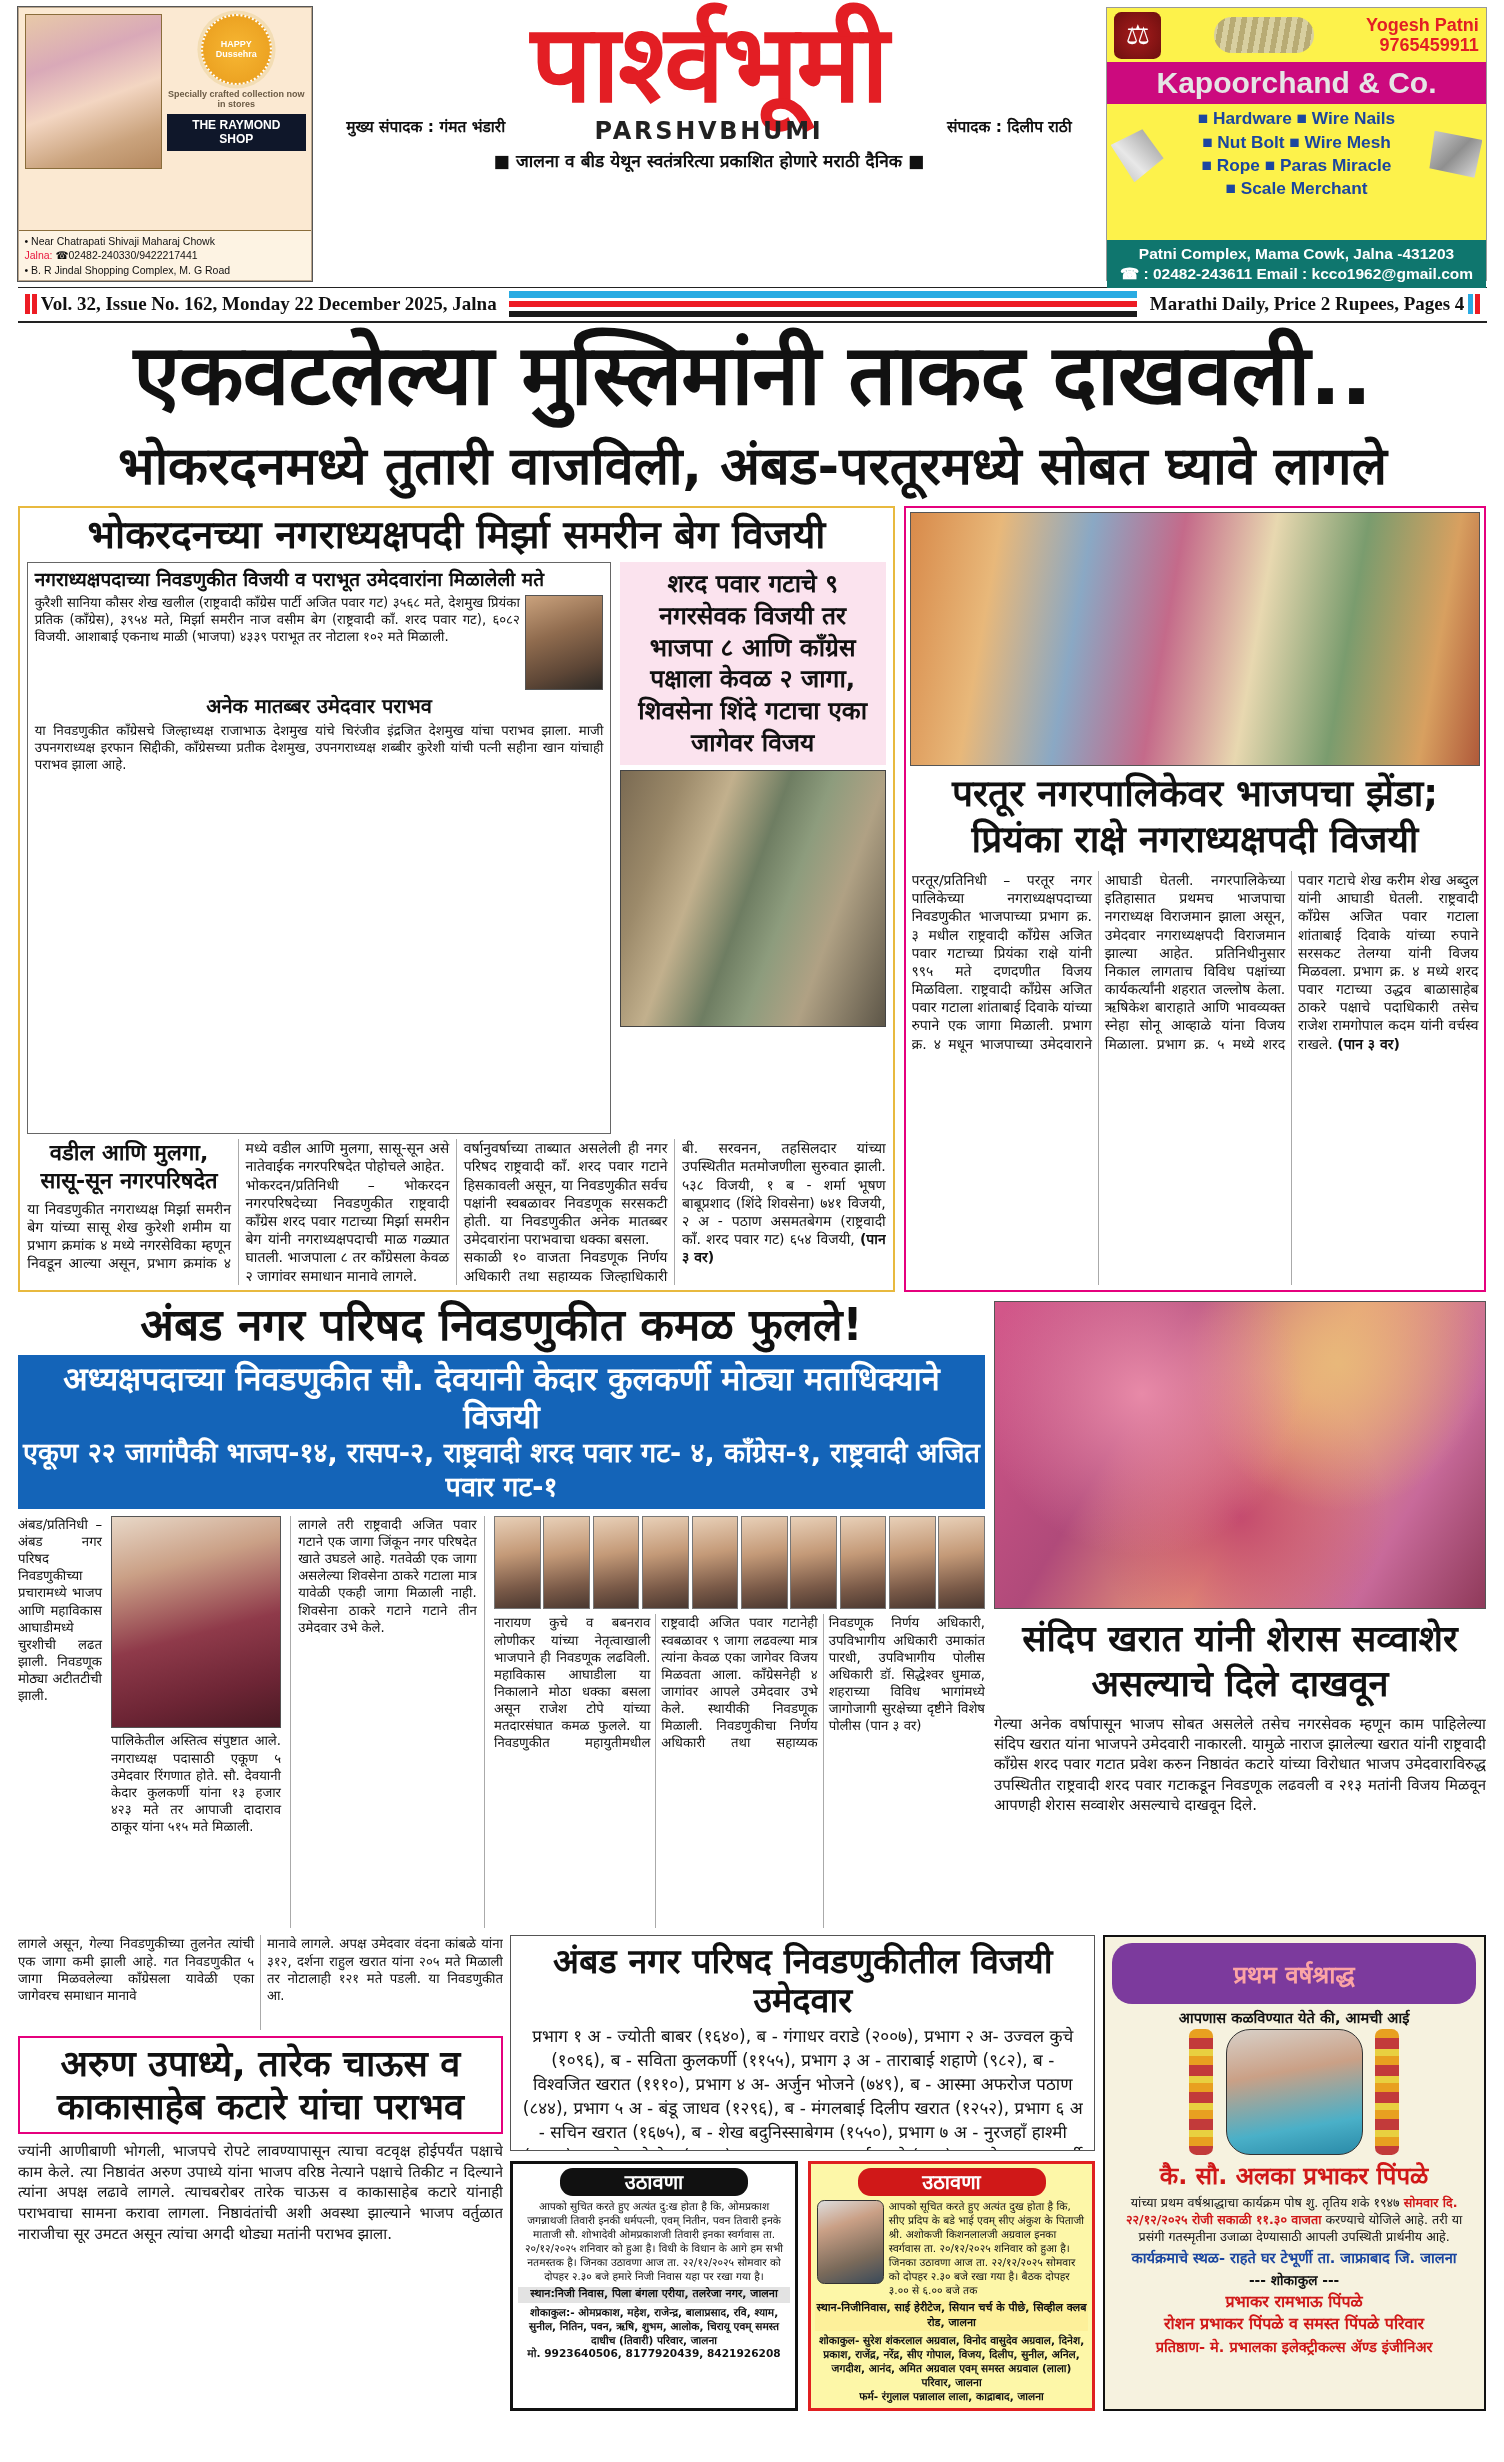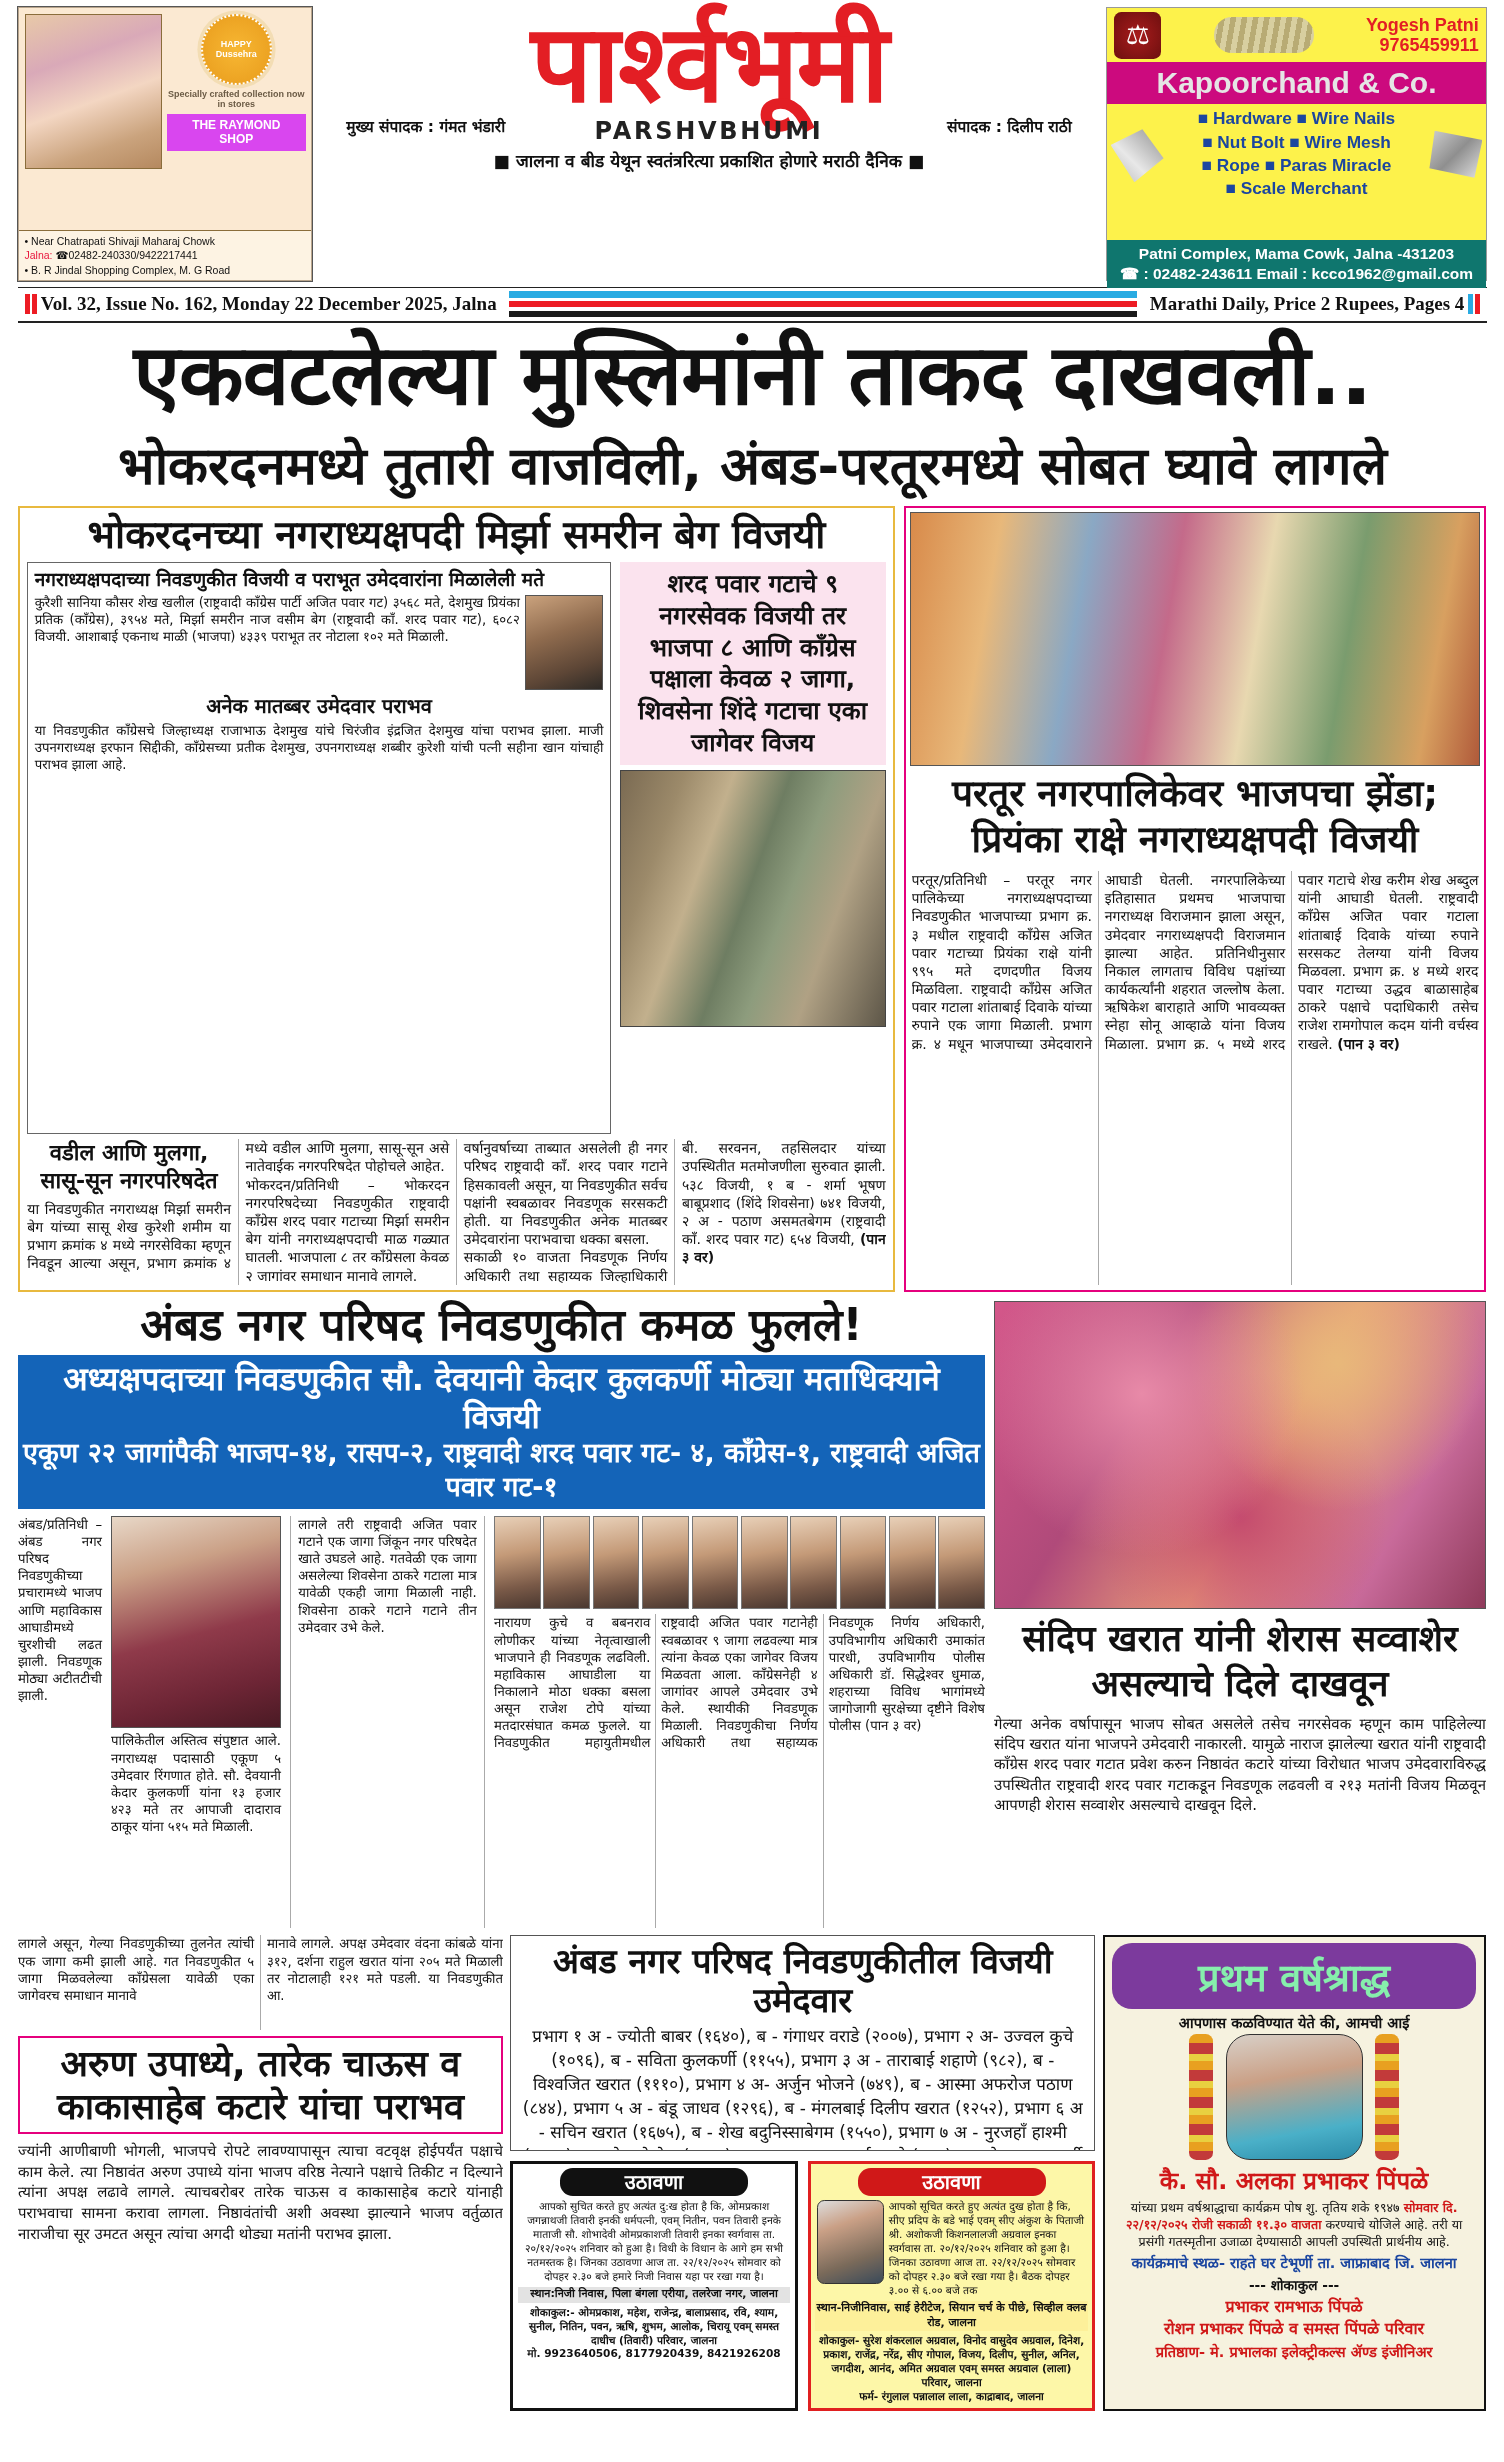--- a/index.html
+++ b/index.html
@@ -11,21 +11,21 @@
   .ad-raymond { width:294px; background:#fbe9d2; border:1.8px solid #b9a58c; outline:0.9px solid #555;
                 display:flex; flex-direction:column; font-family:"Liberation Sans",sans-serif; }
   .ray-top { flex:1; display:flex; padding:5.5px; gap:5.5px; }
   .ray-photo { width:137px; height:155px; border:1.8px solid #8a6d3b;
                background:linear-gradient(160deg,#e8c9a8 0%,#d9a9b8 30%,#f3d6c2 55%,#caa37d 80%,#b5895f 100%); }
   .ray-right { flex:1; display:flex; flex-direction:column; align-items:center; gap:4.6px; }
   .dussehra { width:71px; height:71px; border-radius:50%; background:radial-gradient(circle,#f7b733,#e89b1c);
               border:2.7px dotted #fff; display:flex; align-items:center; justify-content:center;
               color:#fff; font-size:9px; font-weight:bold; text-align:center; box-shadow:0 0 0 3.6px #f3ddb4; }
   .ray-line { font-size:9px; font-weight:bold; color:#6b5b45; text-align:center; }
-  .ray-logo { background:#d946ef; color:#fff; font-size:12px; font-weight:bold; padding:5.5px 9px;
+  .ray-logo { background:#0f172a; color:#fff; font-size:12px; font-weight:bold; padding:5.5px 9px;
               text-align:center; line-height:1.1; }
   .ray-addr { border-top:1.8px solid #8a6d3b; background:#fdf3e3; font-size:10.5px; font-weight:normal;
               padding:3.6px 5.5px; line-height:1.35; }
   .ray-addr .jal { color:#e8173d; }
   .masthead { flex:1; text-align:center; position:relative; }
   .mast-title { color:#e31e24; font-size:108px; font-weight:900; line-height:1.05; letter-spacing:-1.8px; }
   .mast-eds { display:flex; justify-content:space-between; padding:0 27px; font-size:15.5px; font-weight:bold; margin-top:-5.5px;}
   .mast-latin { font-size:24px; font-weight:900; letter-spacing:2.7px; color:#222; margin-top:-20px;}
   .mast-tag { font-size:17.3px; font-weight:bold; margin-top:3.6px; }
   .ad-kapoor { width:381px; border:1.8px solid #999; background:#fdf24b; display:flex; flex-direction:column;
@@ -123,21 +123,21 @@
   .uth-head { color:#fff; font-weight:900; font-size:20px; border-radius:12.8px; padding:0.9px 0; width:70%; margin:0 auto 3.6px;}
   .uth-black .uth-head { background:#111; }
   .uth-red .uth-head { background:#d01818; }
   .uth-place { font-weight:bold; background:#e3e3e3; margin:2.7px -1.8px; padding:0.9px; font-size:11px;}
   .uth-red .uth-place { background:#fdf09a; }
   .uth-mourn { font-weight:bold; }
   .uth-man { float:left; width:67px; height:84px; border:1.8px solid #333; border-radius:7.3px; margin:0 4.6px 2.7px 0;
      background:linear-gradient(160deg,#ddd 0%,#caa086 30%,#7a6a5a 70%,#3a4a5a 100%); }
   .bbr { width:383px; border:2.7px solid #111; background:#f6f2df; padding:5.5px 7.3px; text-align:center;
          display:flex; flex-direction:column; gap:2.7px; overflow:hidden;}
-  .shr-banner { background:#7c3a9d; color:#86efac; font-size:38px; font-weight:900; border-radius:20px; padding:7px 0;}
+  .shr-banner { background:#7c3a9d; color:#fca5a5; font-size:24px; font-weight:900; border-radius:20px; padding:14px 0;}
   .shr-intro { font-size:14.6px; font-weight:bold;}
   .shr-photo-row { display:flex; justify-content:center; align-items:stretch; gap:12.8px; height:126px;}
   .diya { width:24px; background:repeating-linear-gradient(#e8a020 0 9px,#c23a3a 9px 20px,#e8d040 20px 27px); border-radius:7.3px;}
   .shr-photo { width:137px; border:1.8px solid #333; border-radius:24px;
      background:linear-gradient(170deg,#d8d0c8 0%,#caa086 35%,#4ab0c8 75%,#2a8aa8 100%); }
   .shr-name { color:#d01818; font-size:24px; font-weight:900;}
   .shr-body { font-size:12.6px; line-height:1.35; text-align:center;}
   .shr-red { color:#d01818; font-weight:bold;}
   .shr-venue { color:#1b46a0; font-size:14.6px; font-weight:900;}
   .shr-shok { font-size:13.7px; font-weight:bold;}

